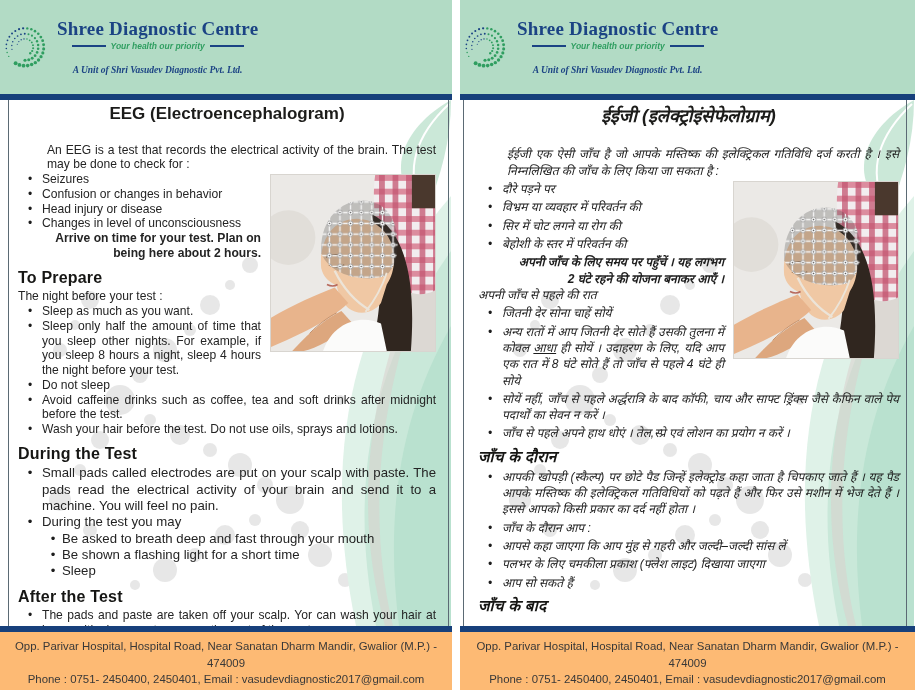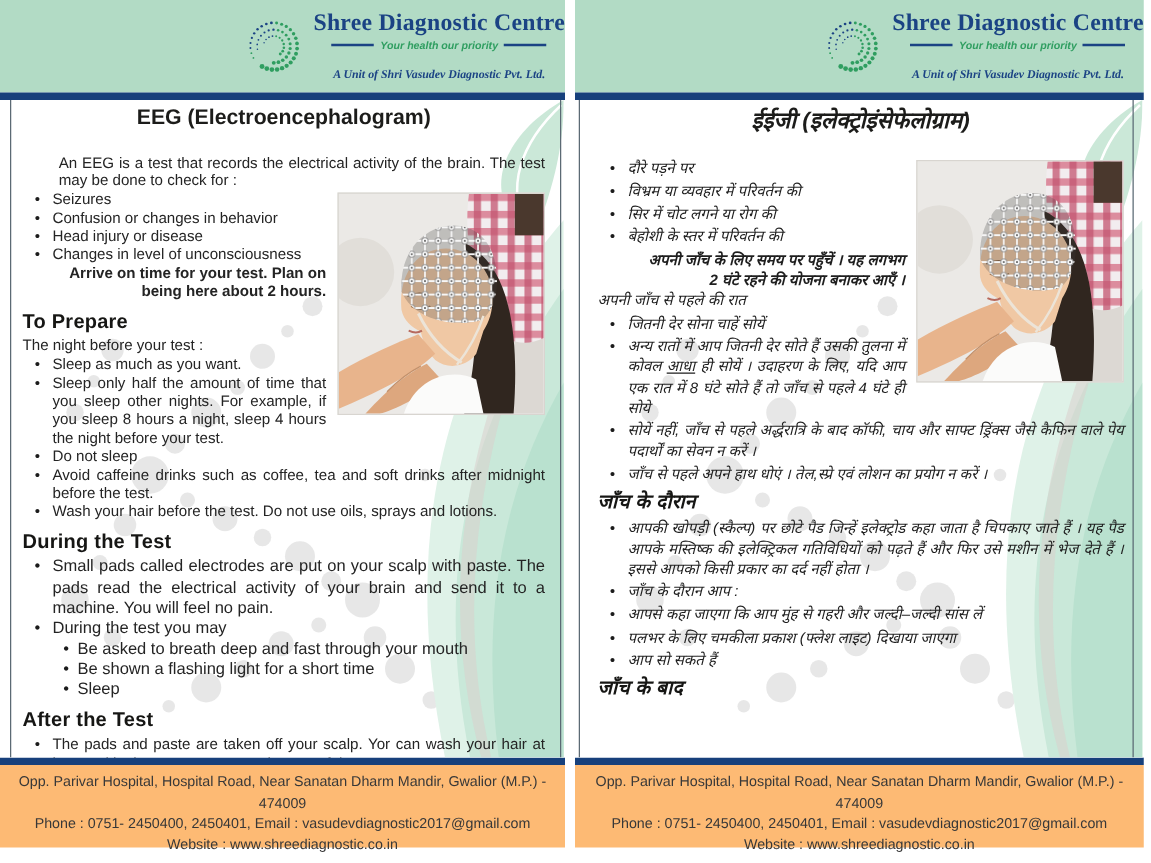--- a/index.html
+++ b/index.html
@@ -1,21 +1,21 @@
 <!DOCTYPE html>
 <html><head>
 <meta charset="utf-8">
 <style>
   html,body{margin:0;padding:0;}
   body{width:921px;height:690px;background:#ffffff;font-family:"Liberation Sans",sans-serif;position:relative;overflow:hidden;}
   .page{position:absolute;top:0;height:690px;background:#fff;}
   #page-left{left:0;width:452px;}
   #page-right{left:460px;width:455px;}
 
-  .header{height:74px;background:#b2dbc5;display:flex;align-items:center;justify-content:flex-end;}
+  .header{height:94px;background:#b2dbc5;display:flex;align-items:center;justify-content:flex-start;}
   .logo{display:flex;align-items:center;gap:7px;}
   .logo-swirl{width:50px;height:56px;}
   .logo-swirl svg{width:50px;height:56px;display:block;}
   .brand-text{display:flex;flex-direction:column;align-items:center;}
   .brand-name{color:#1b4384;font-weight:bold;font-size:19px;font-family:"Liberation Serif",serif;letter-spacing:.2px;line-height:1.05;}
   .brand-tagline{color:#2f9e60;font-style:italic;font-weight:bold;font-size:8.5px;display:flex;align-items:center;gap:5px;margin-top:2px;}
   .brand-tagline .tl-line{width:34px;height:2px;background:#1b4384;}
   .brand-unit{color:#1b4384;font-weight:bold;font-style:italic;font-size:9.5px;margin-top:14px;font-family:"Liberation Serif",serif;}
 
   .bluebar{height:6px;background:#17407b;}
@@ -435,20 +435,21 @@
       <svg class="leaf" width="78" height="115" viewBox="0 0 78 115">
         <path d="M78,0 C28,28 8,78 53,112 C68,76 78,40 78,0 Z" fill="#cbe8d8"></path>
         <path d="M76,4 C44,34 30,70 50,106" stroke="#ffffff" stroke-width="2" fill="none"></path>
       </svg>
     </div>
 
     <div class="frame"></div>
 
     <div class="content-inner">
       <div class="title">ईईजी (इलेक्ट्रोइंसेफेलोग्राम)</div>
+      <div class="para">ईईजी एक ऐसी जाँच है जो आपके मस्तिष्क की इलेक्ट्रिकल गतिविधि दर्ज करती है । इसे निम्नलिखित की जाँच के लिए किया जा सकता है :</div>
 
       <div class="photo">
         <svg viewBox="0 0 170 180" preserveAspectRatio="none">
             <use href="#eeg-photo-sym"></use>
           </svg>
       </div>
 
       <div class="b">
           <span class="dot"></span>
           <span class="bt">दौरे पड़ने पर</span>

